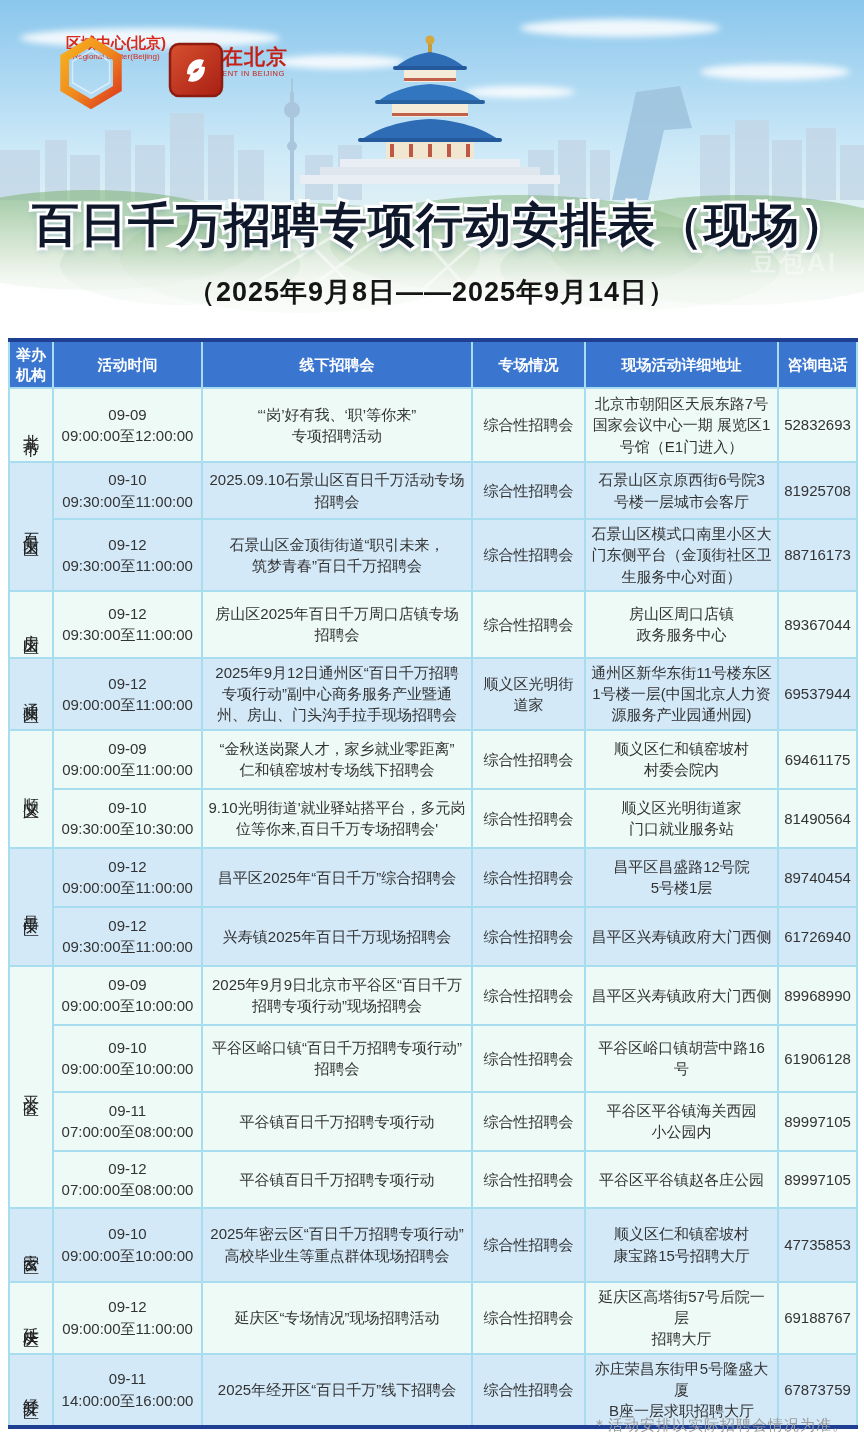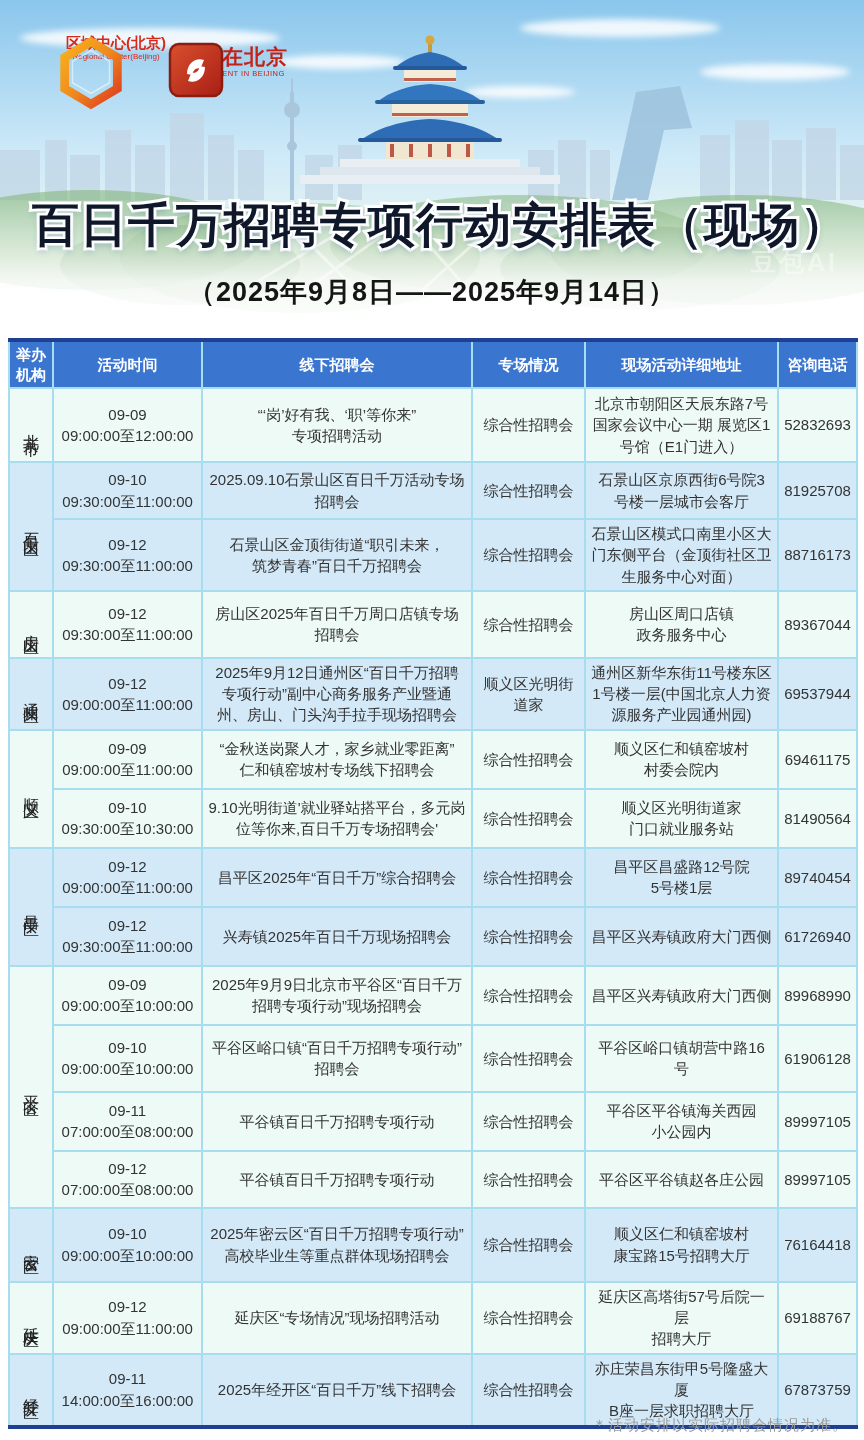--- a/index.html
+++ b/index.html
@@ -335,21 +335,21 @@
 
     <tr class="g-blue" style="height:74px">
       <td class="orgcell"><span class="orgtext">密云区</span></td>
       <td class="pre">09-10
 09:00:00至10:00:00</td>
       <td class="pre">2025年密云区“百日千万招聘专项行动”
 高校毕业生等重点群体现场招聘会</td>
       <td>综合性招聘会</td>
       <td class="pre">顺义区仁和镇窑坡村
 康宝路15号招聘大厅</td>
-      <td class="phone">76164418</td>
+      <td class="phone">47735853</td>
     </tr>
 
     <tr class="g-light" style="height:61px">
       <td class="orgcell"><span class="orgtext">延庆区</span></td>
       <td class="pre">09-12
 09:00:00至11:00:00</td>
       <td class="pre">延庆区“专场情况”现场招聘活动</td>
       <td>综合性招聘会</td>
       <td class="pre">延庆区高塔街57号后院一层
 招聘大厅</td>

